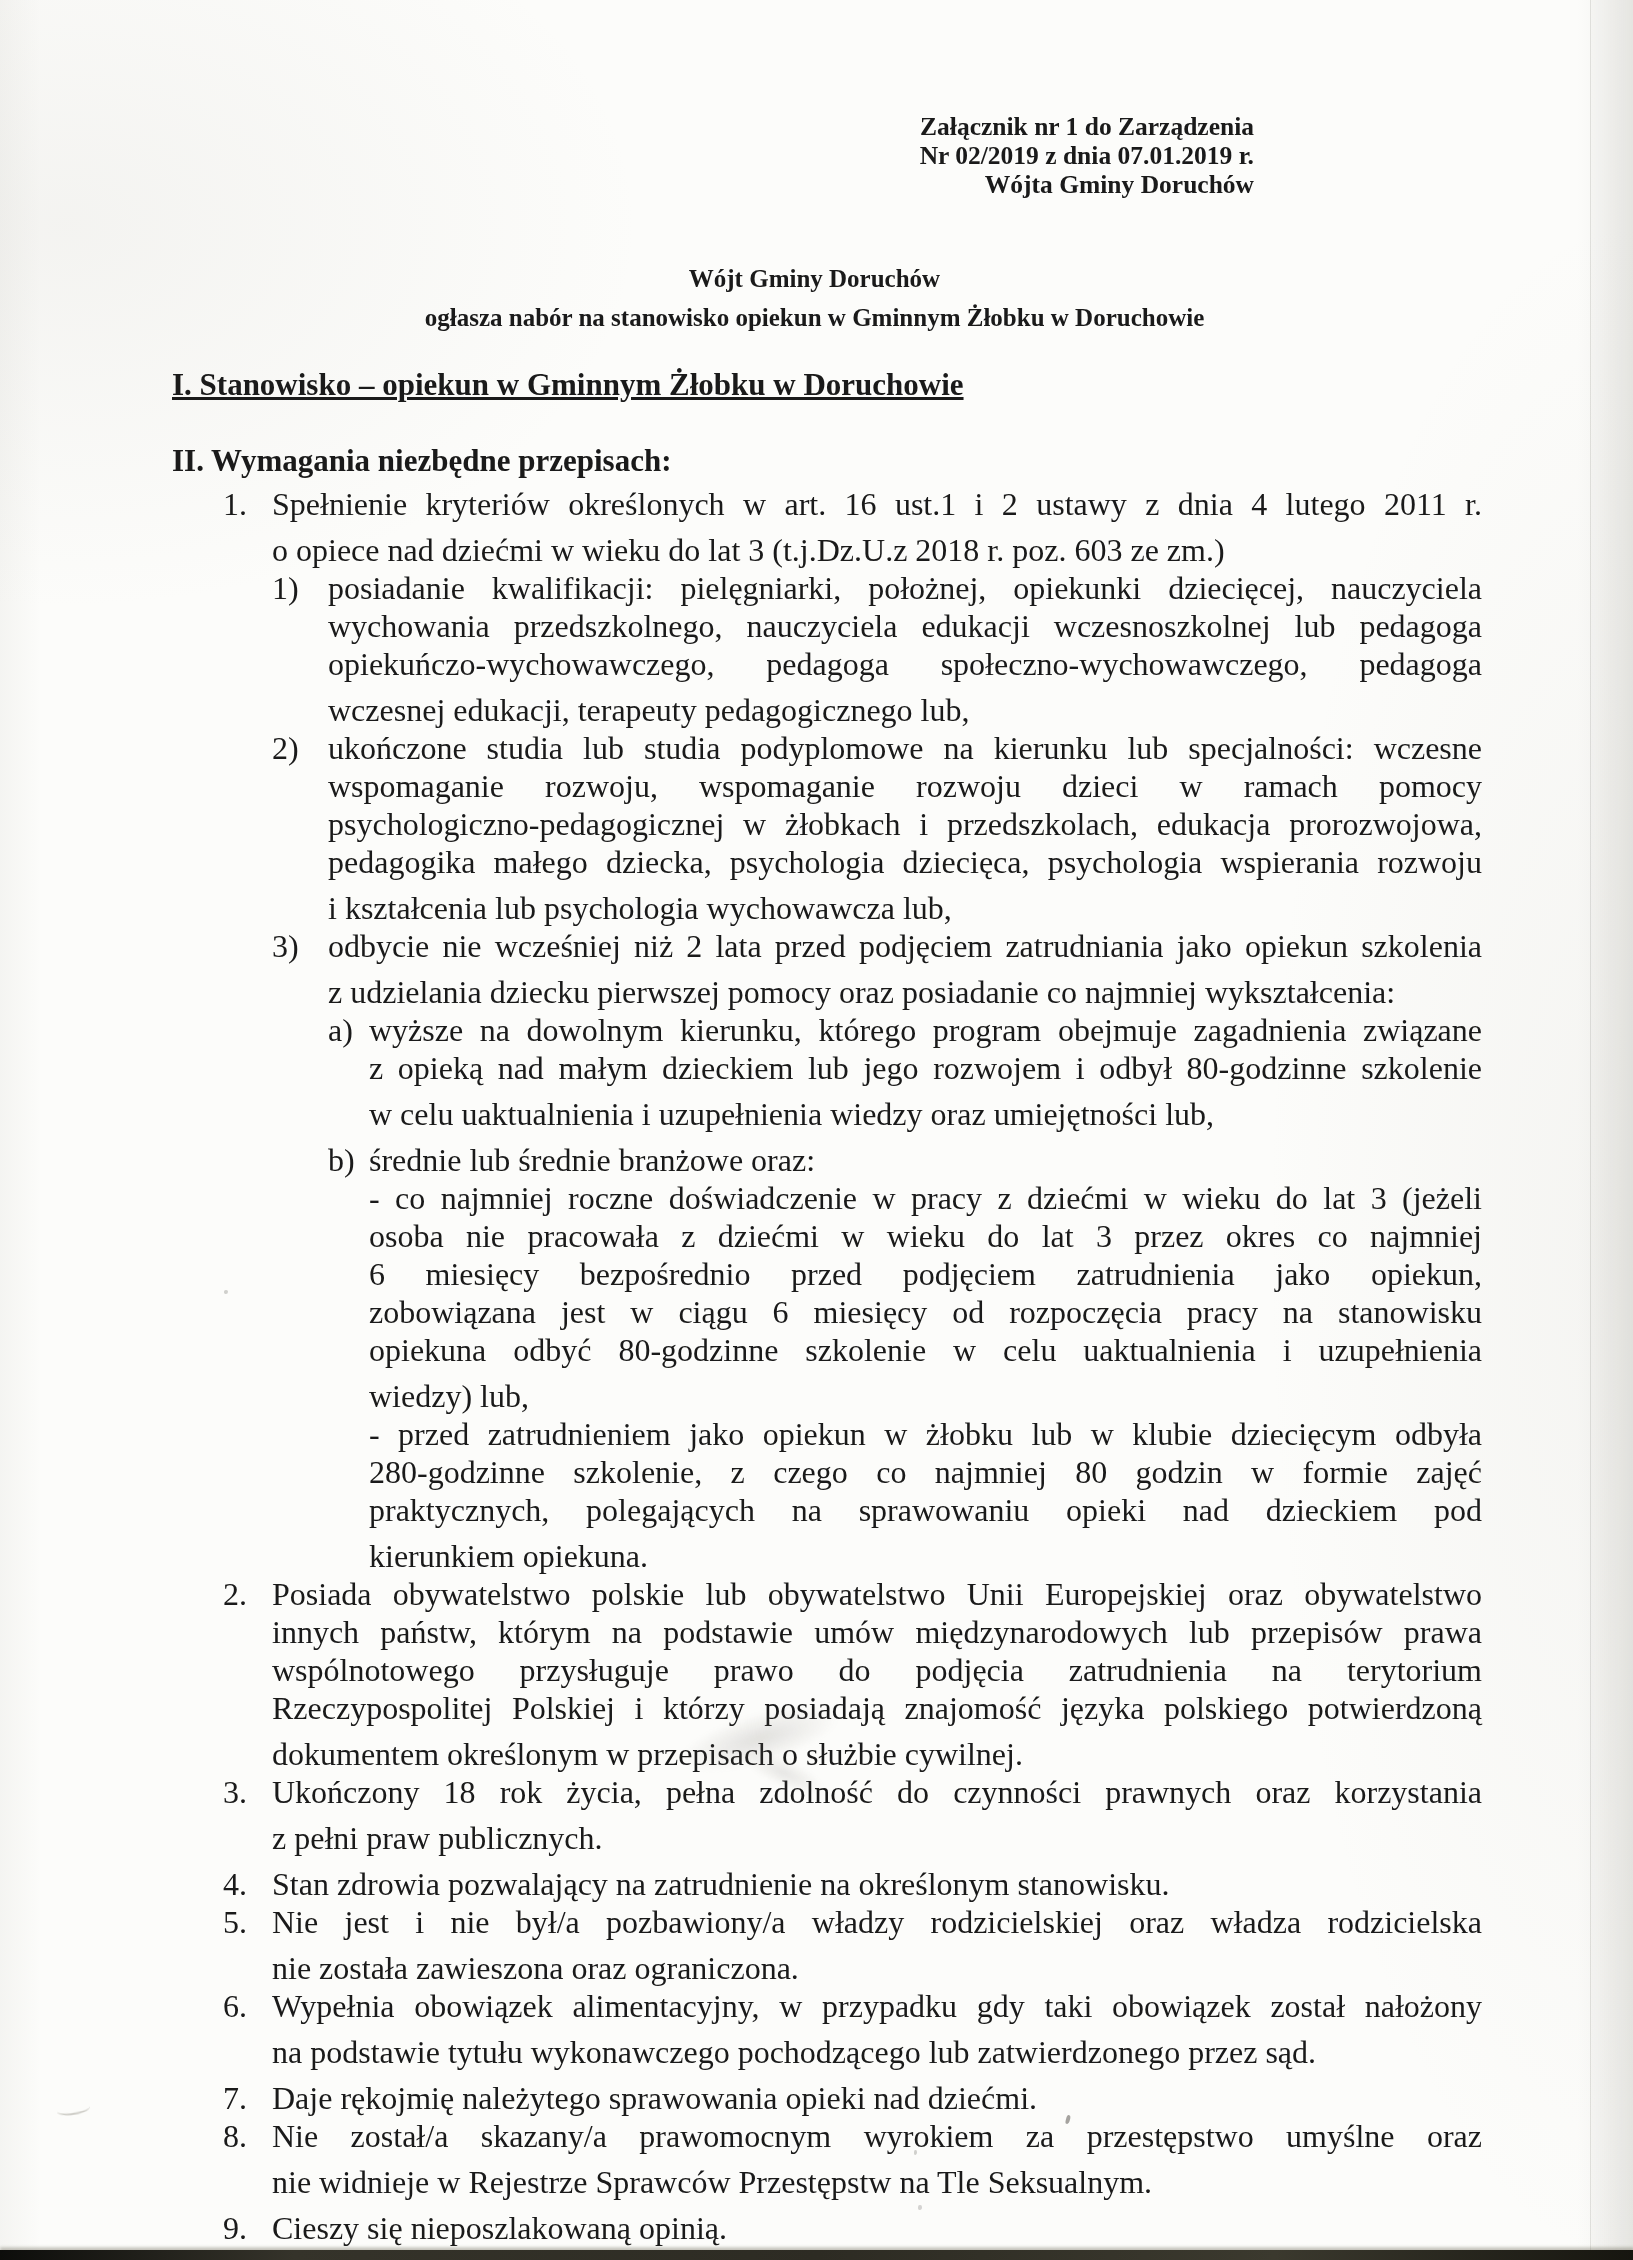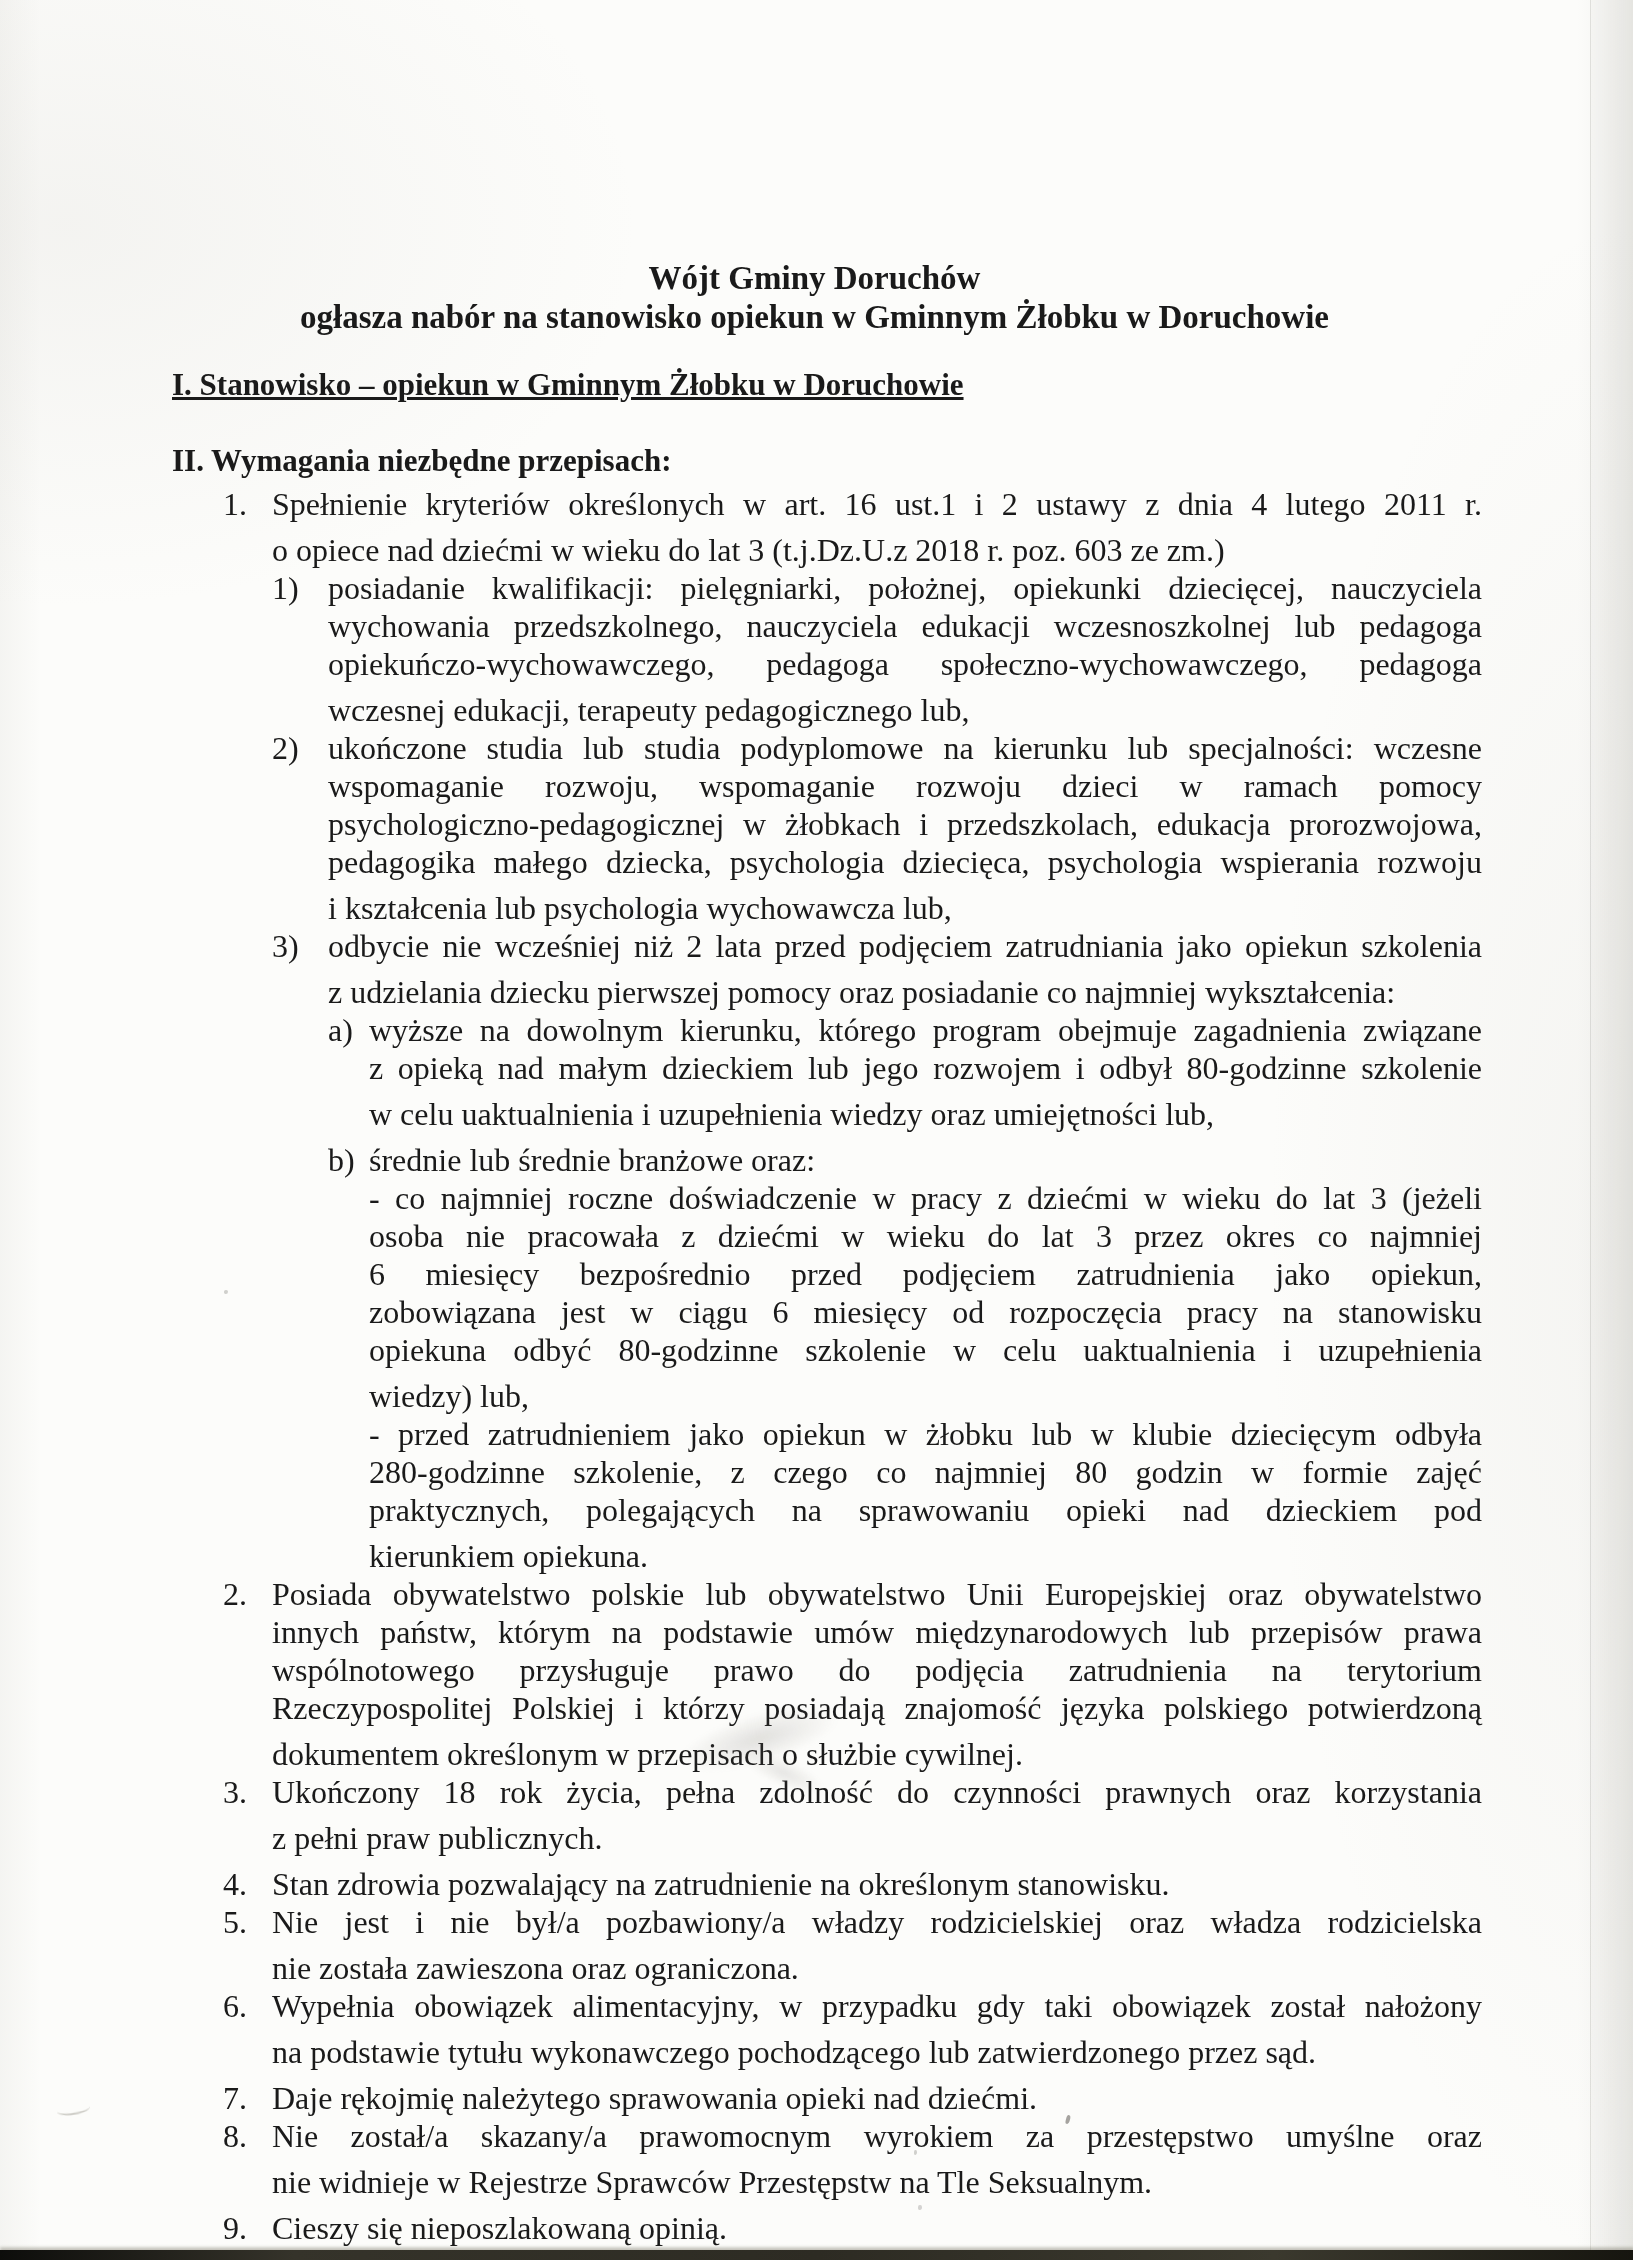--- a/index.html
+++ b/index.html
@@ -55,21 +55,21 @@
   }
 
   
   .corner-note {
     position: absolute; top: 112px; right: 380px;
     font-weight: bold; font-size: 25.5px; line-height: 29px;
     text-align: right; white-space: nowrap;
   }
   .doc-title {
     position: absolute; left: 147px; top: 259px; width: 1335px;
-    font-weight: bold; font-size: 33px; line-height: 39px;
+    font-weight: bold; font-size: 25px; line-height: 39px;
     text-align: center; white-space: nowrap;
   }
   .sec-heading { position: absolute; left: 172px; font-weight: bold; font-size: 31px; white-space: nowrap; }
   .sec-heading.s1 { top: 367px; text-decoration: underline; }
   .sec-heading.s2 { top: 443px; }
 
   .requirements {
     position: absolute; left: 147px; top: 485px; width: 1335px;
     font-size: 32px;
   }
@@ -87,20 +87,25 @@
   .req.lvl4 { padding-left: 222px; }
 </style>
 </head>
 <body>
 
 <div class="page">
 
   <div class="scan-overlay"></div>
   <div class="right-band"></div>
 
+  <div class="corner-note">
+      <div>Załącznik nr 1 do Zarządzenia</div>
+      <div>Nr 02/2019 z dnia 07.01.2019 r.</div>
+      <div>Wójta Gminy Doruchów</div>
+    </div>
 
   <div class="doc-title">
       <div>Wójt Gminy Doruchów</div>
       <div>ogłasza nabór na stanowisko opiekun w Gminnym Żłobku w Doruchowie</div>
     </div>
 
   <div class="sec-heading s1">I. Stanowisko – opiekun w Gminnym Żłobku w Doruchowie</div>
 
   <div class="sec-heading s2">II. Wymagania niezbędne przepisach:</div>
 

